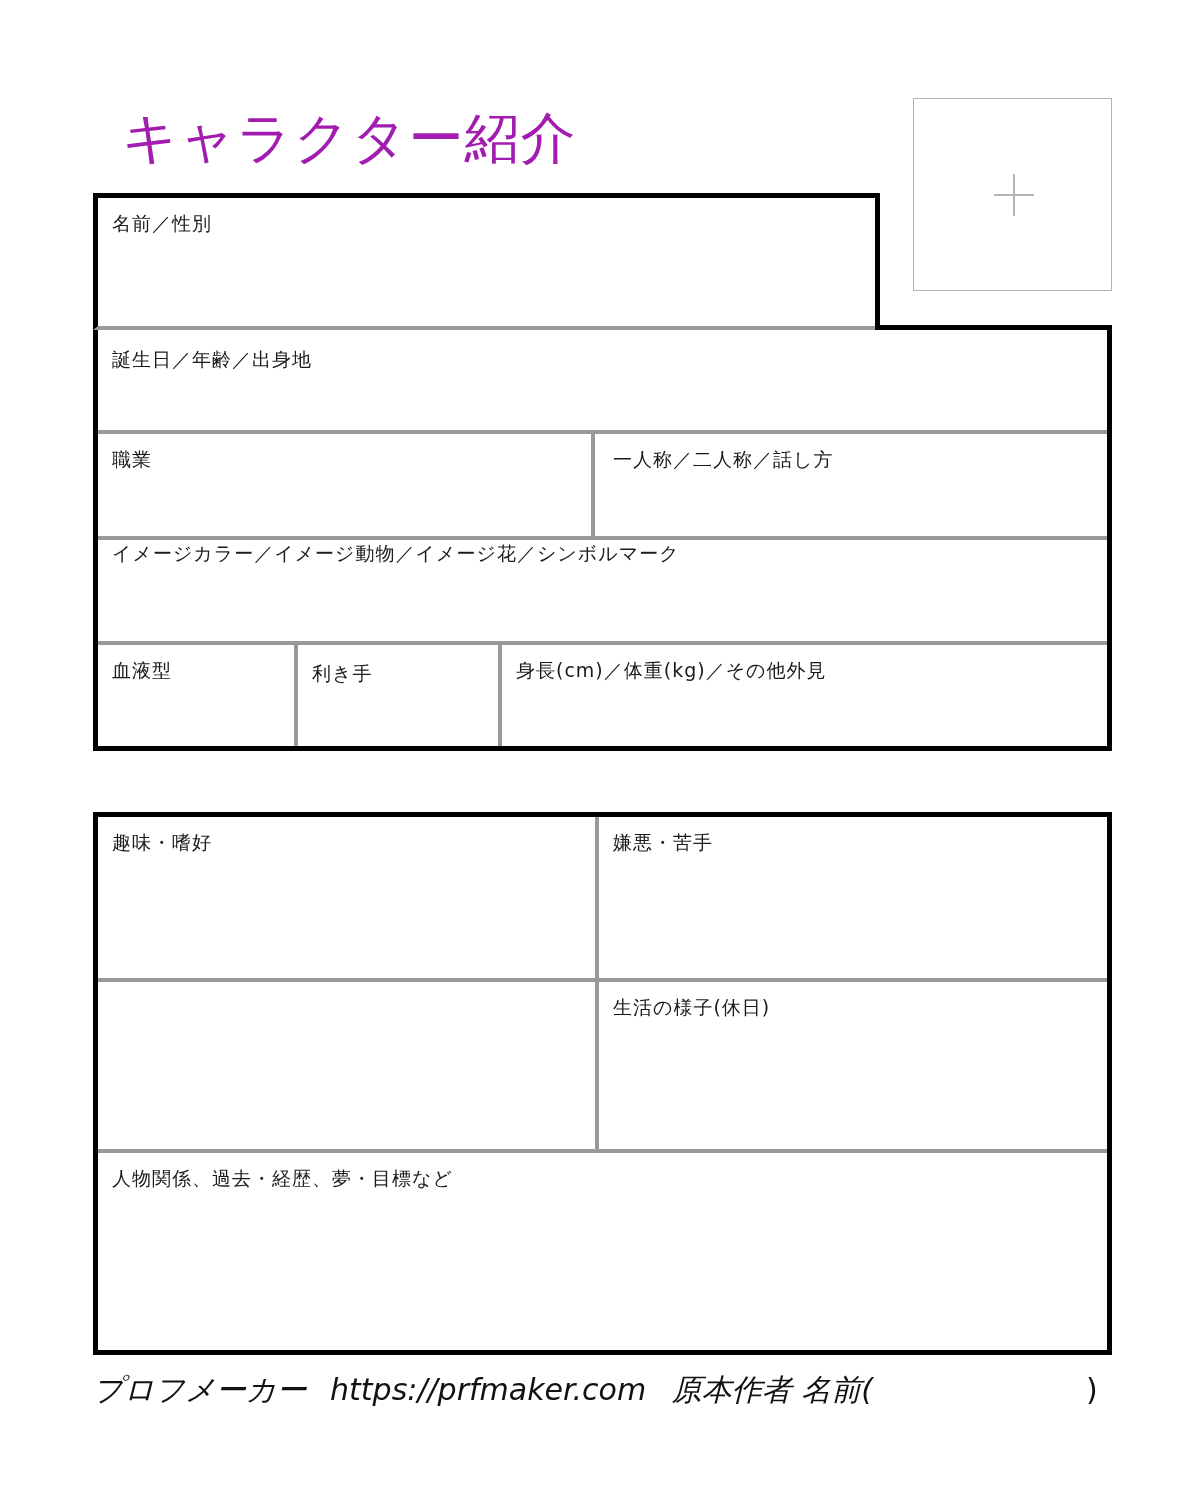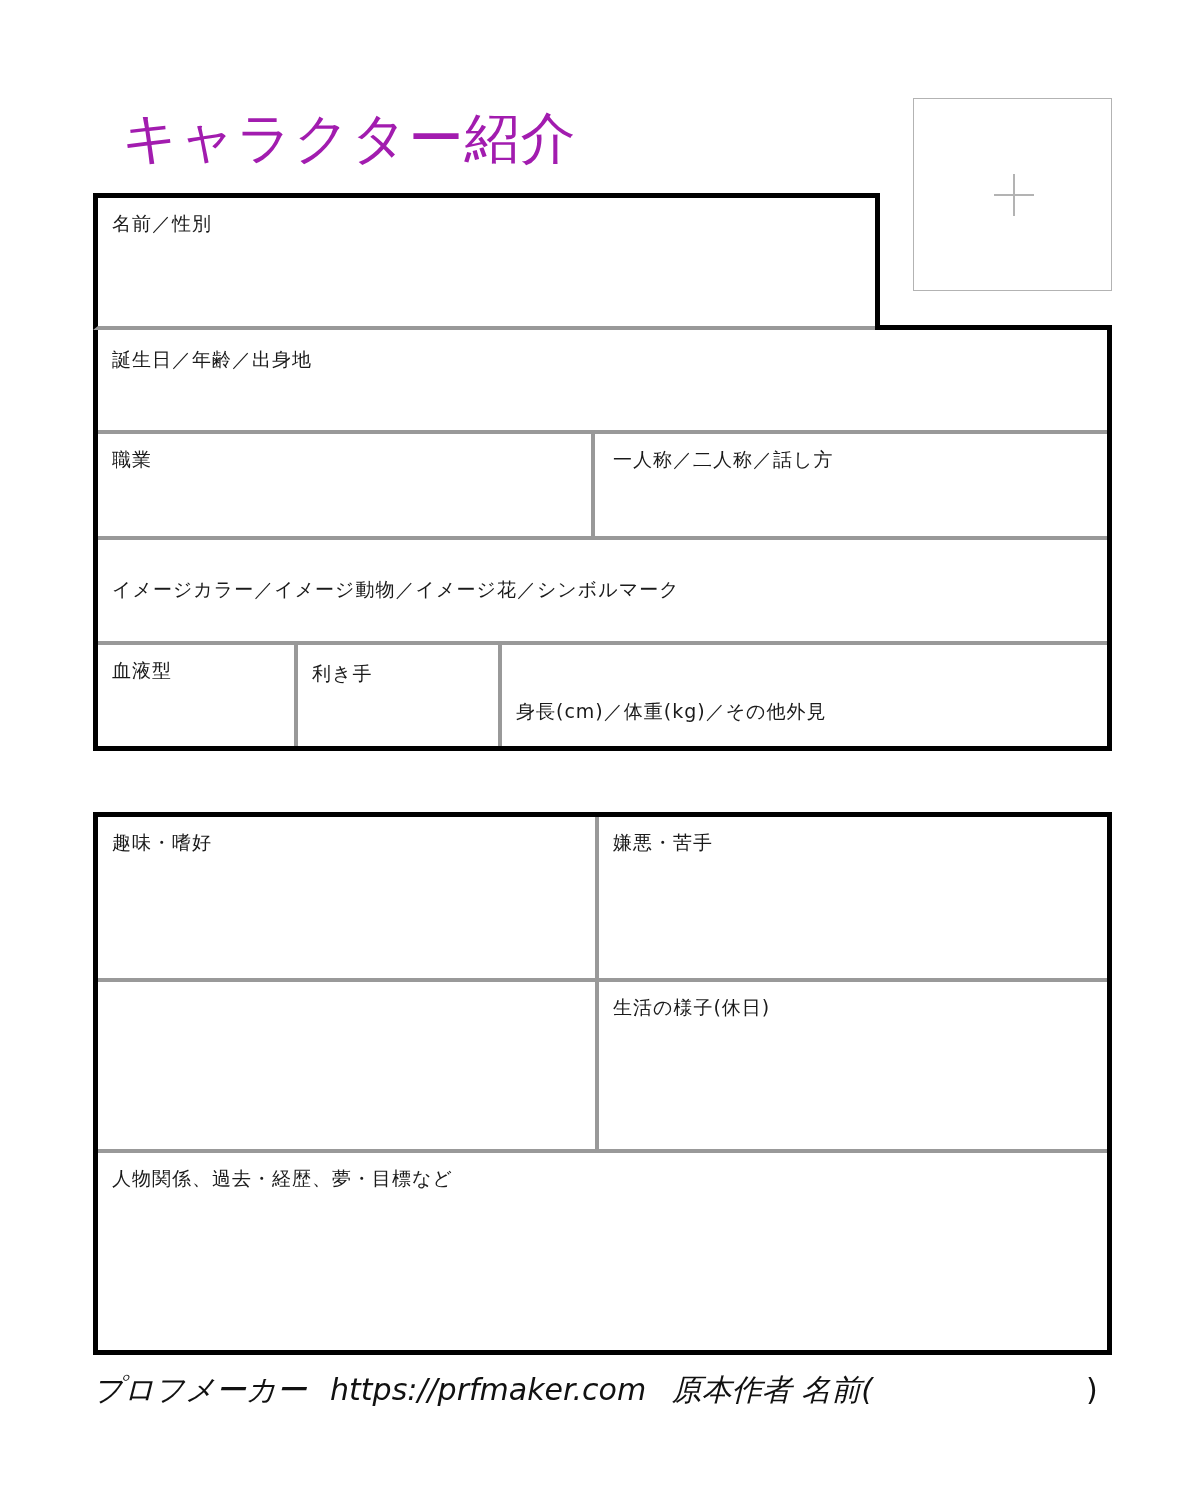--- a/index.html
+++ b/index.html
@@ -79,30 +79,30 @@
   </div>
   <div class="cell abs" style="left:98px;top:334px;width:1009px;height:96px;">
     <span class="lbl">誕生日／年齢／出身地</span>
   </div>
   <div class="cell abs" style="left:98px;top:434px;width:493px;height:102px;">
     <span class="lbl">職業</span>
   </div>
   <div class="cell abs" style="left:599px;top:434px;width:508px;height:102px;">
     <span class="lbl">一人称／二人称／話し方</span>
   </div>
-  <div class="cell abs" style="left:98px;top:564px;width:1009px;height:101px;">
+  <div class="cell abs" style="left:98px;top:528px;width:1009px;height:101px;">
     <span class="lbl">イメージカラー／イメージ動物／イメージ花／シンボルマーク</span>
   </div>
   <div class="cell abs" style="left:98px;top:645px;width:196px;height:100px;">
     <span class="lbl">血液型</span>
   </div>
   <div class="cell abs" style="left:298px;top:648px;width:200px;height:101px;">
     <span class="lbl">利き手</span>
   </div>
-  <div class="cell abs" style="left:502px;top:645px;width:605px;height:101px;margin-top:41px;">
+  <div class="cell abs" style="left:502px;top:645px;width:605px;height:101px;">
     <span class="lbl">身長(cm)／体重(kg)／その他外見</span>
   </div>
 
   <div id="block2" class="abs"></div>
 
   <div class="gline abs" style="left:98px;top:978px;width:1009px;height:4px;"></div>
   <div class="gline abs" style="left:98px;top:1149px;width:1009px;height:4px;"></div>
   <div class="gline abs" style="left:595px;top:817px;width:4px;height:336px;"></div>
 
   <div class="cell abs" style="left:98px;top:817px;width:497px;height:161px;">

